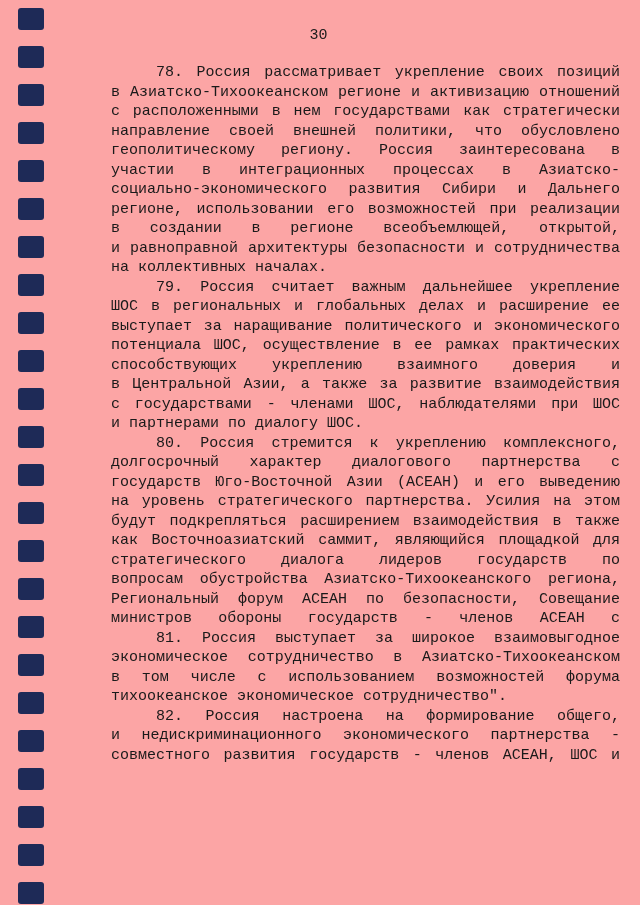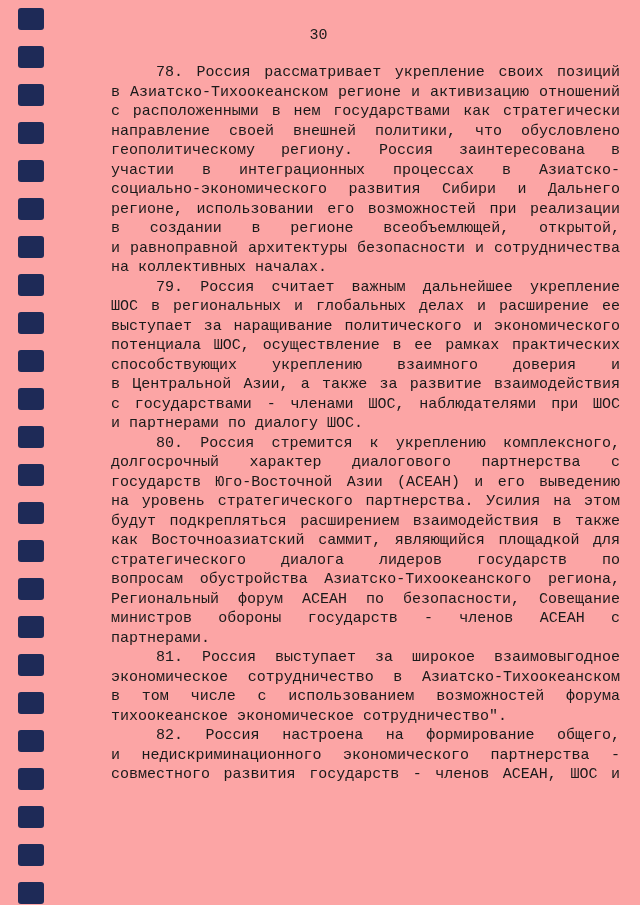--- a/index.html
+++ b/index.html
@@ -128,21 +128,20 @@
         <div class="line indent">80. Россия стремится к укреплению комплексного, имеющего</div>
         <div class="line">долгосрочный характер диалогового партнерства с Ассоциацией</div>
         <div class="line">государств Юго-Восточной Азии (АСЕАН) и его выведению</div>
         <div class="line">на уровень стратегического партнерства. Усилия на этом направлении</div>
         <div class="line">будут подкрепляться расширением взаимодействия в также форматах,</div>
         <div class="line">как Восточноазиатский саммит, являющийся площадкой для</div>
         <div class="line">стратегического диалога лидеров государств по концептуальным</div>
         <div class="line">вопросам обустройства Азиатско-Тихоокеанского региона,</div>
         <div class="line">Региональный форум АСЕАН по безопасности, Совещание</div>
         <div class="line">министров обороны государств - членов АСЕАН с диалоговыми</div>
-        <div class="line flush-last">партнерами.</div>
       </div>
       <div class="paragraph">
         <div class="line indent">81. Россия выступает за широкое взаимовыгодное</div>
         <div class="line">экономическое сотрудничество в Азиатско-Тихоокеанском внешней,</div>
         <div class="line">в том числе с использованием возможностей форума "Азиатско-</div>
         <div class="line flush-last">тихоокеанское экономическое сотрудничество".</div>
       </div>
       <div class="paragraph">
         <div class="line indent">82. Россия настроена на формирование общего, открытого</div>
         <div class="line">и недискриминационного экономического партнерства - пространства</div>

